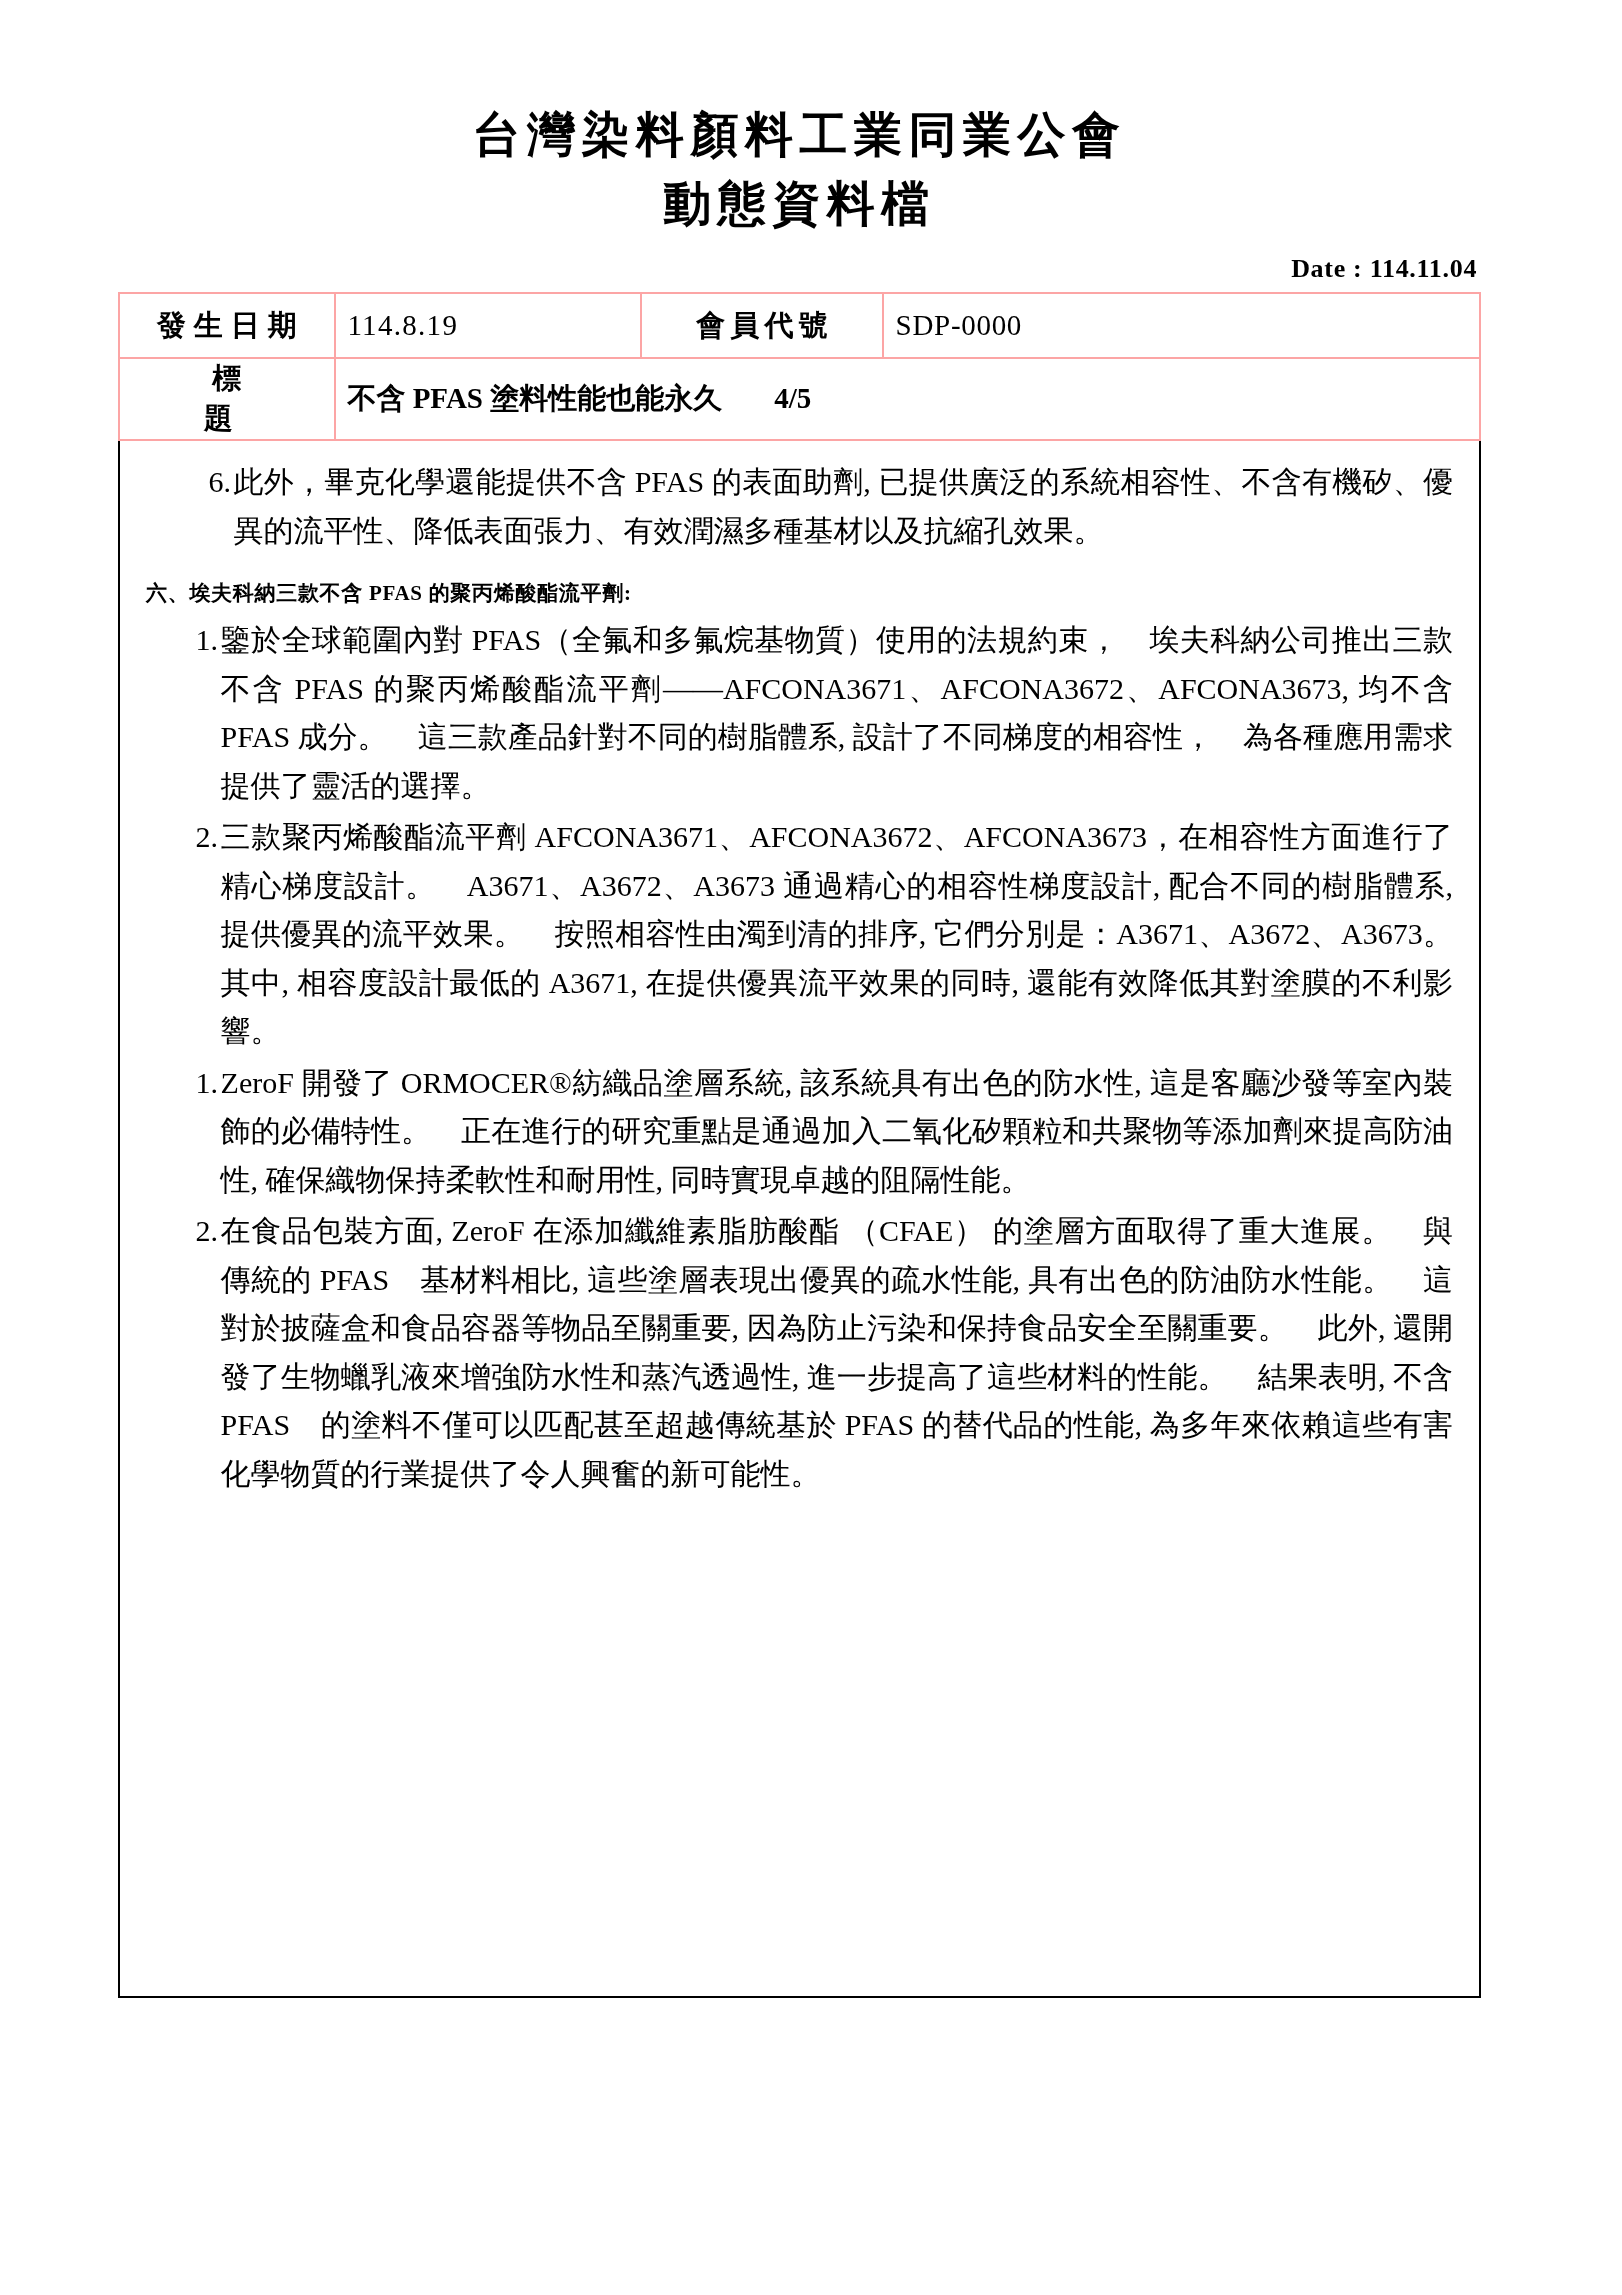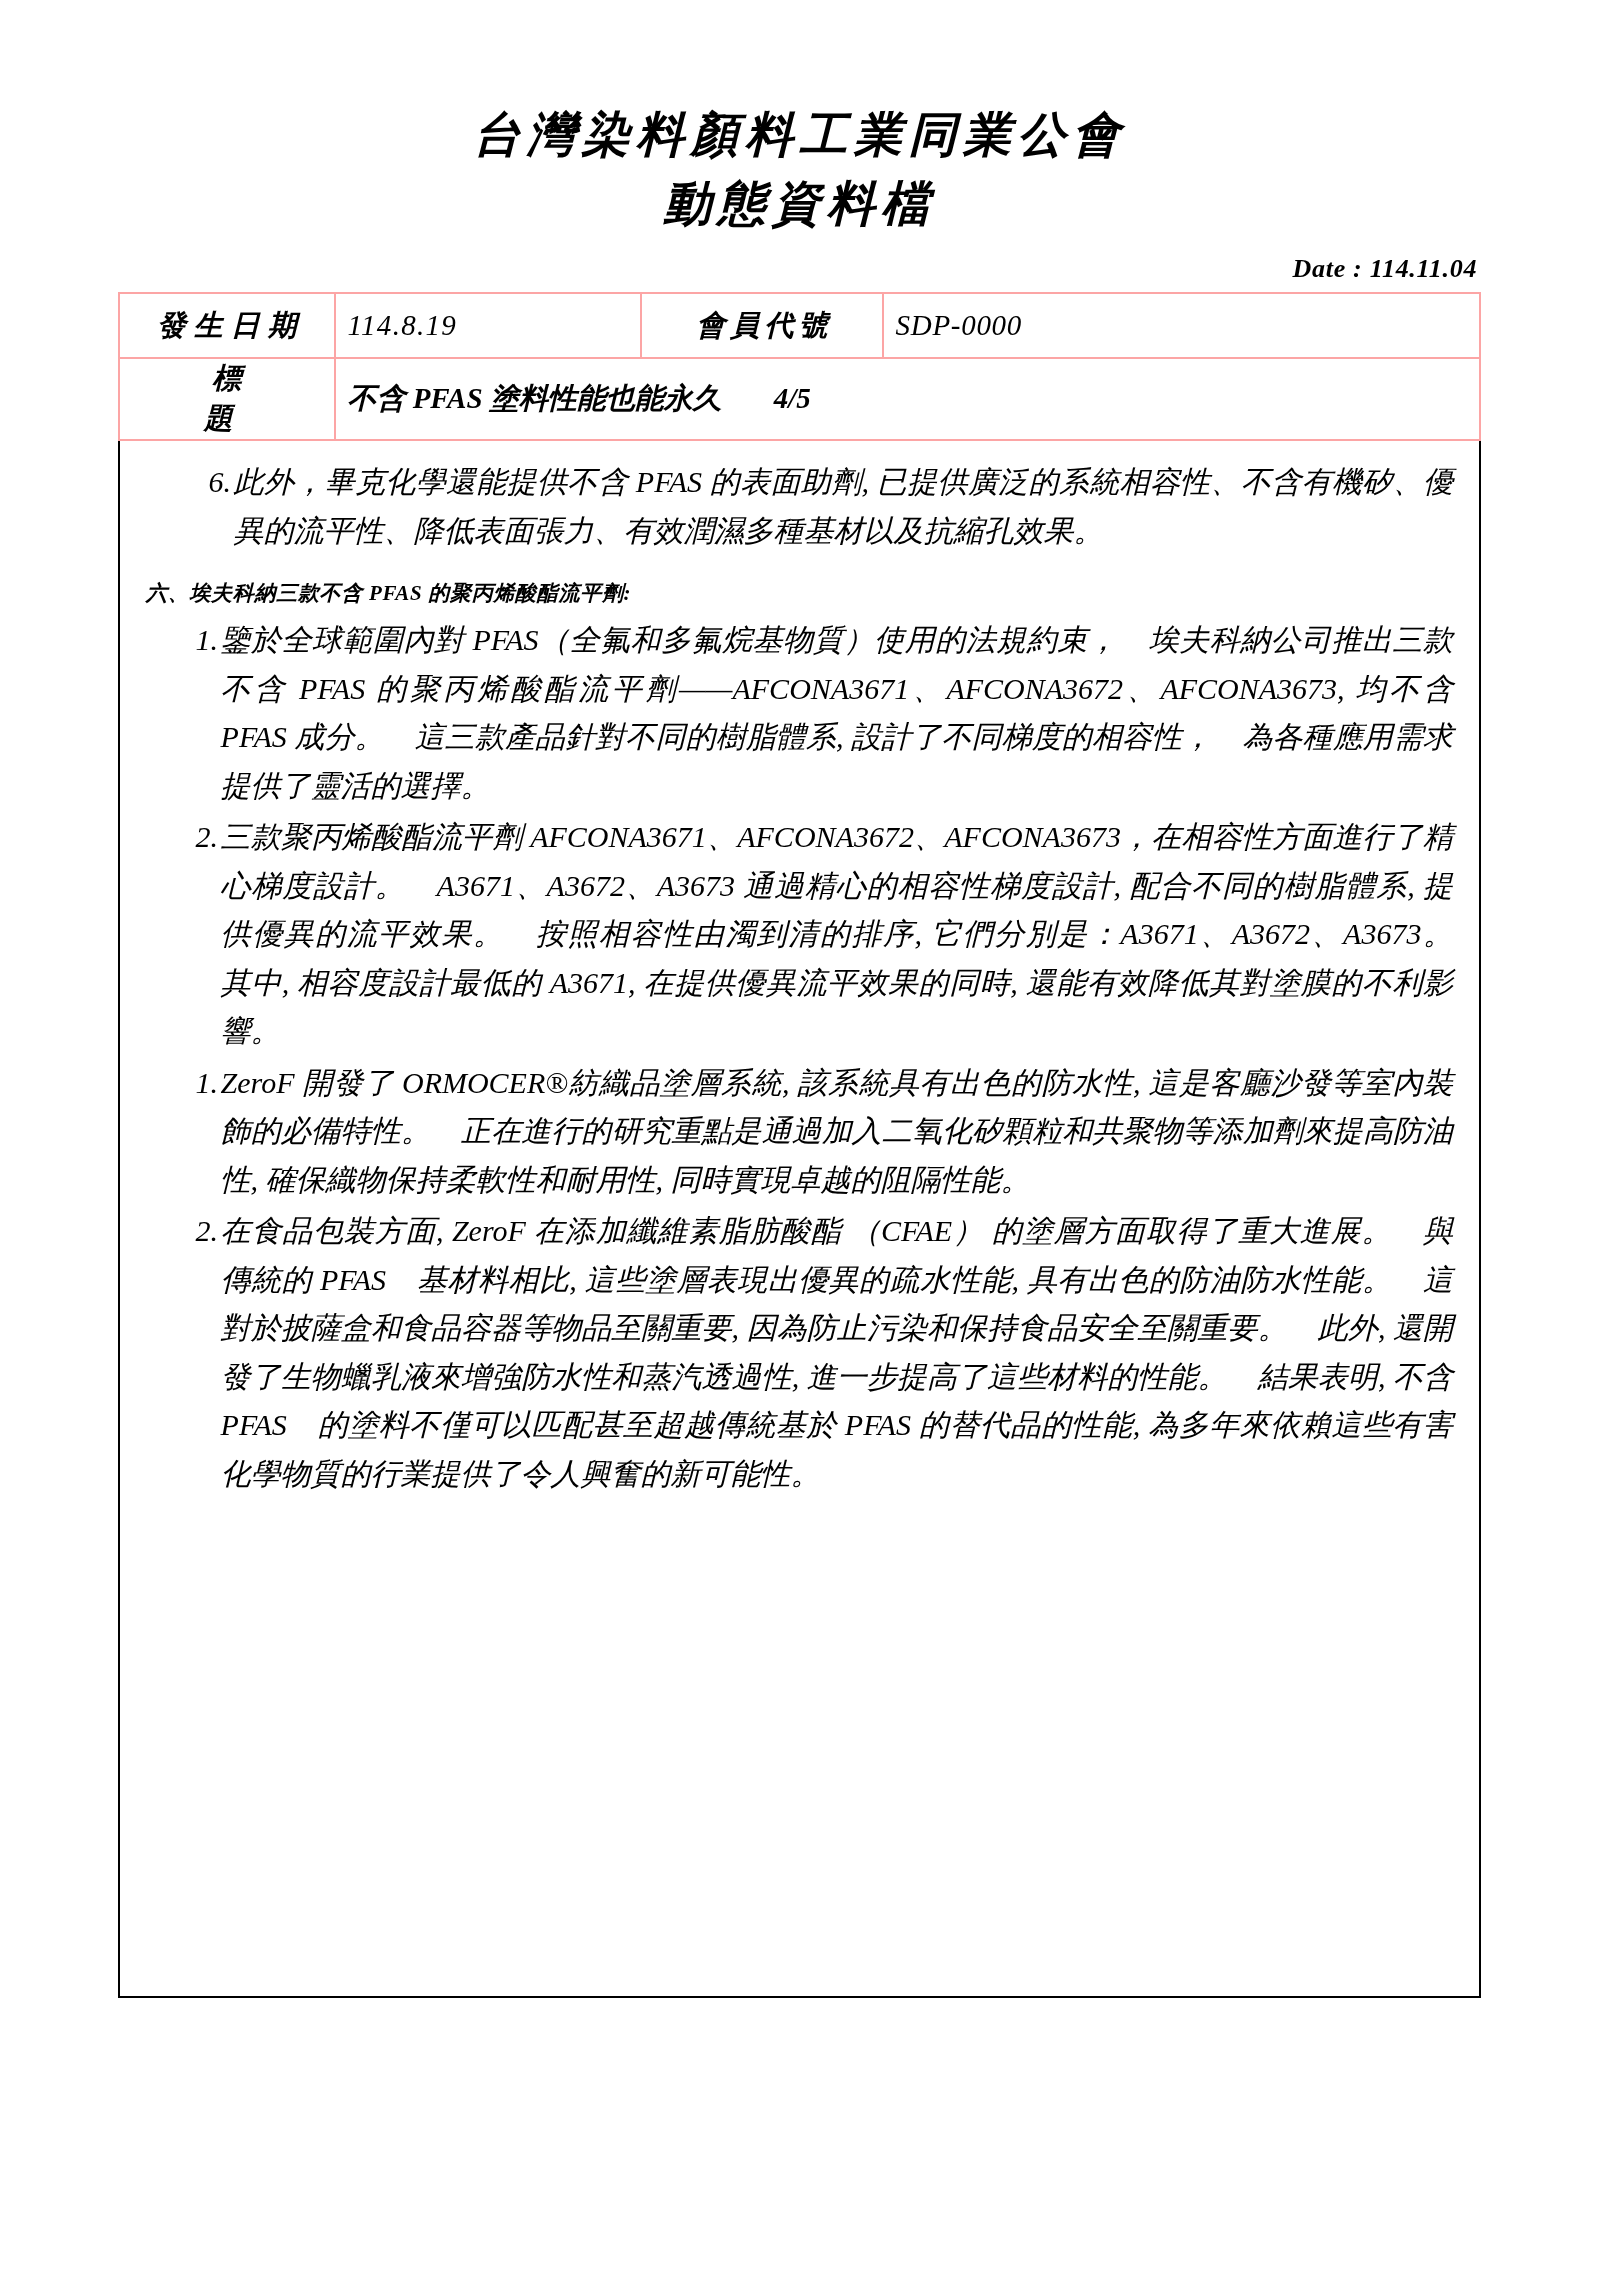--- a/index.html
+++ b/index.html
@@ -13,21 +13,20 @@
     font-family: "Liberation Serif", "DejaVu Serif", serif;
     color: #000000;
     -webkit-font-smoothing: antialiased;
   }
   .page {
     position: relative;
     width: 1599px;
     height: 2295px;
     box-sizing: border-box;
     padding: 79px 118px 0 118px;
-    font-style: italic;
   }
 
   
   .doc-title {
     text-align: center;
     font-weight: bold;
     font-size: 48px;
     letter-spacing: 6.5px;
     line-height: 1.25;
     margin: 0;

